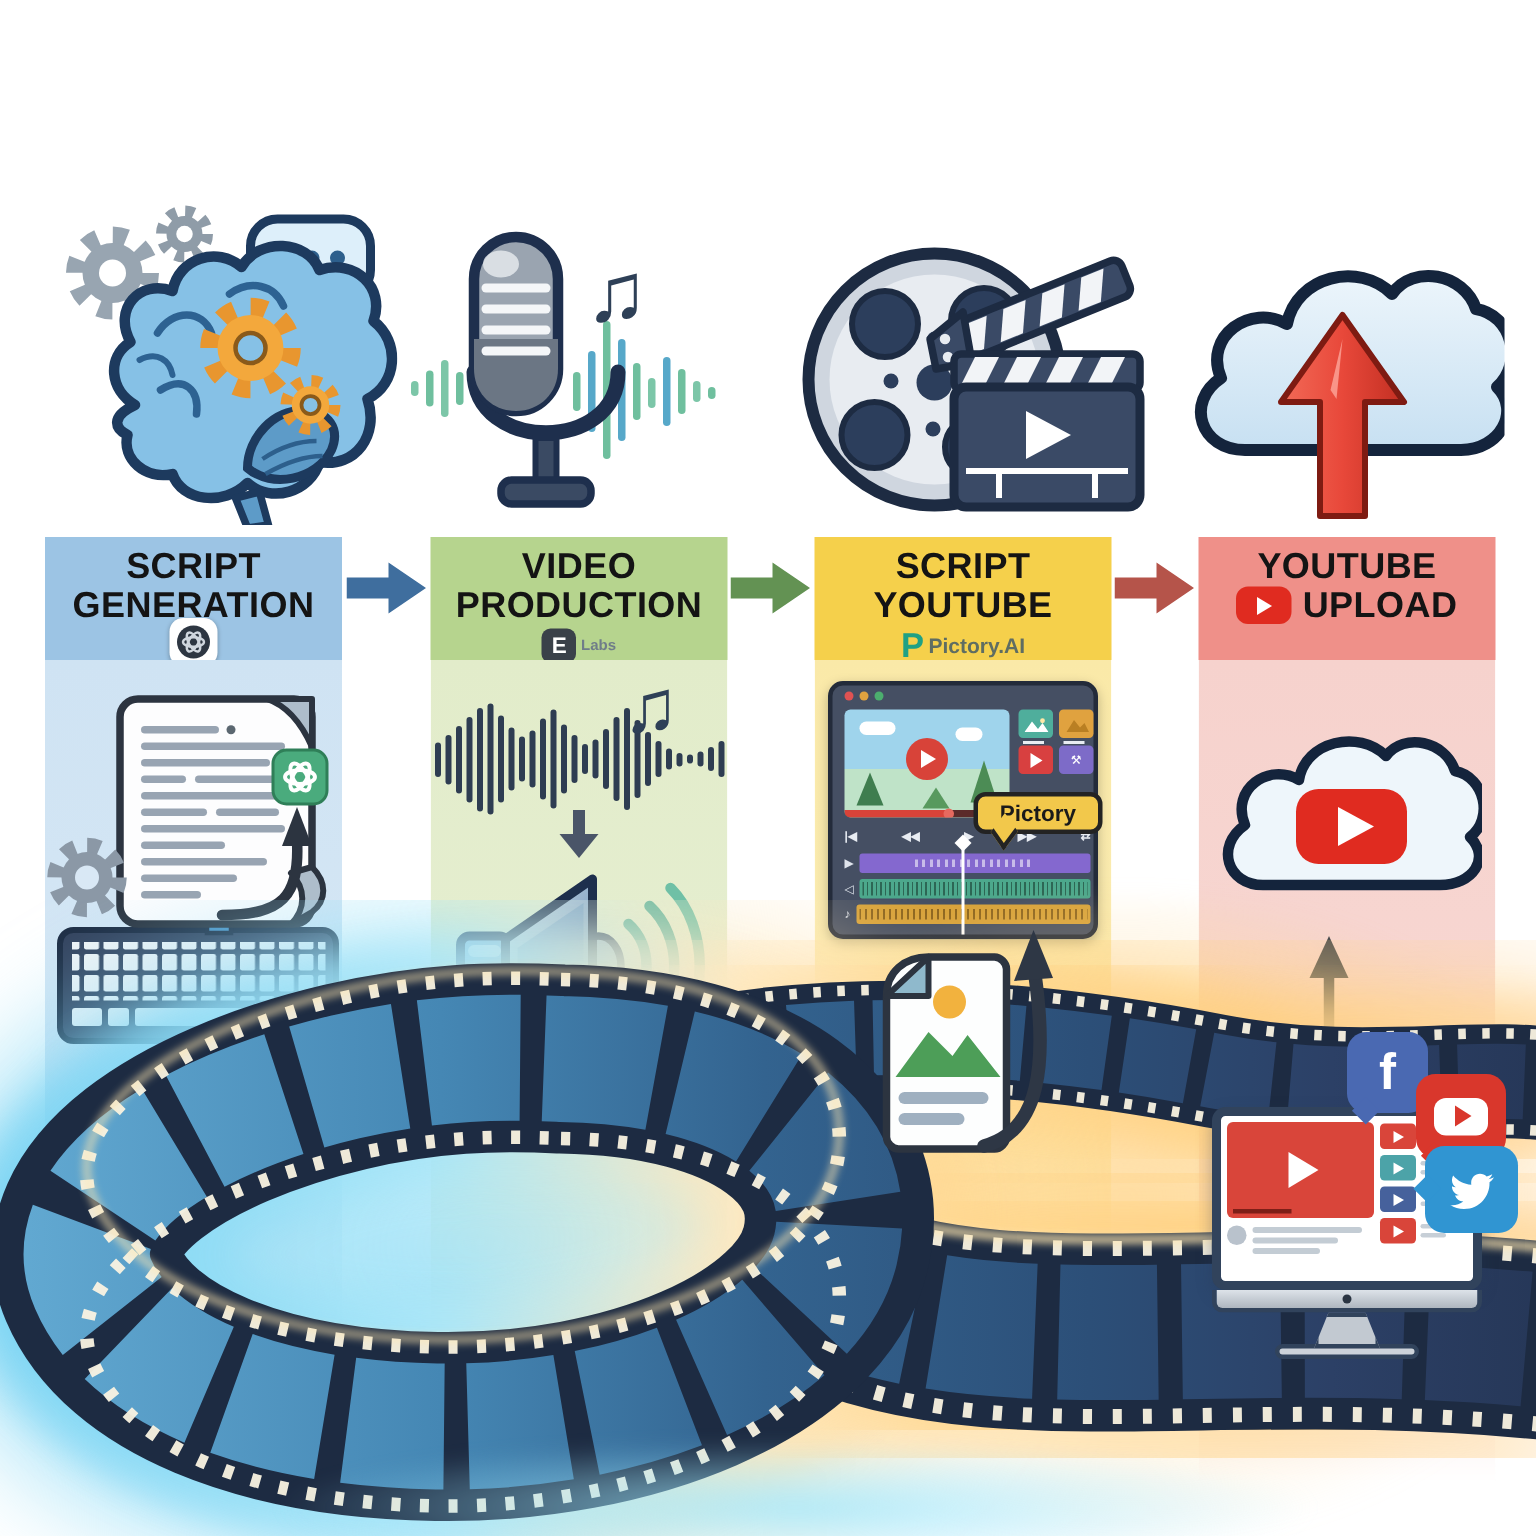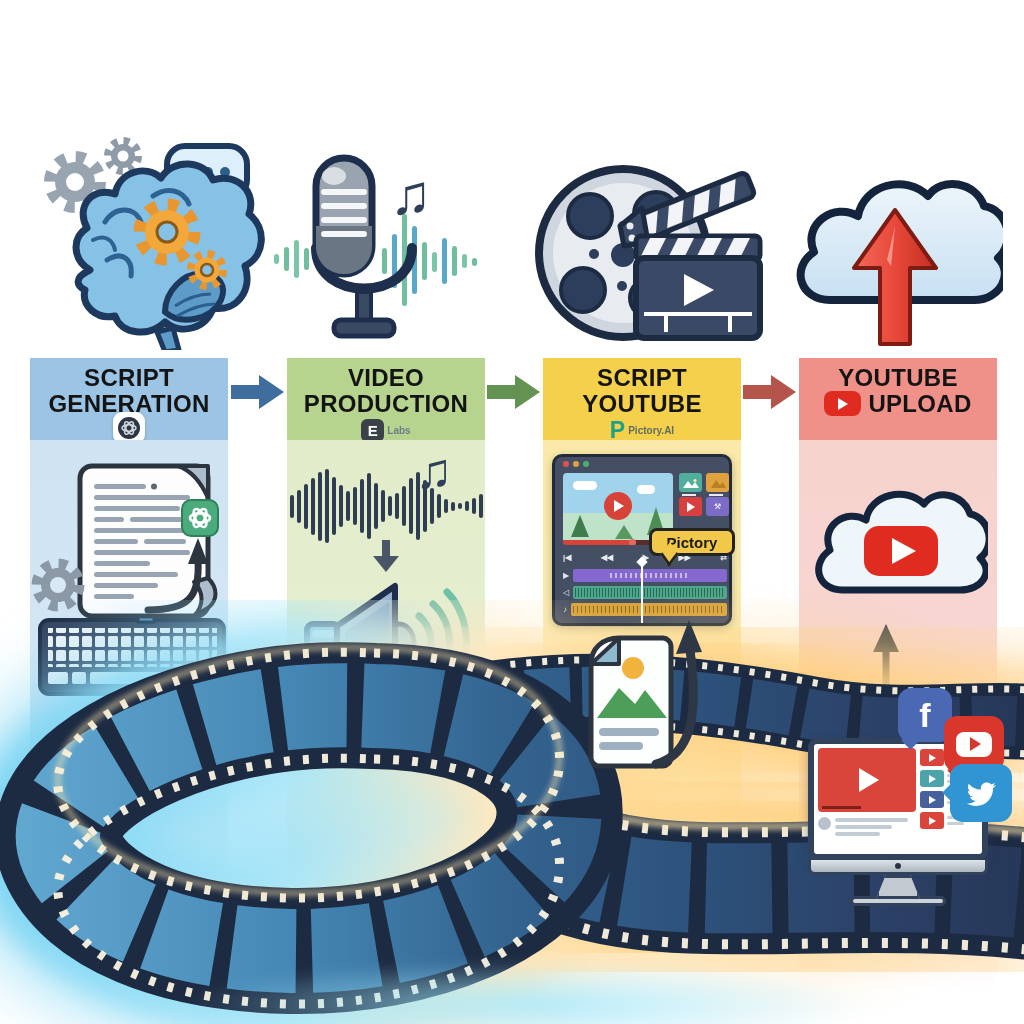--- a/index.html
+++ b/index.html
@@ -19,21 +19,21 @@
   #col-audio{left:287px}   #col-audio   .col-header{background:#b6d48e}  #col-audio   .col-body{background:linear-gradient(180deg,#e2ecca,#eaf1d9)}
   #col-video{left:543px}   #col-video   .col-header{background:#f5d04b}  #col-video   .col-body{background:linear-gradient(180deg,#fae9a8,#fbf0c0)}
   #col-youtube{left:799px} #col-youtube .col-header{background:#ef9089}  #col-youtube .col-body{background:linear-gradient(180deg,#f6d2cd,#f9dcd7)}
   .step-arrow{position:absolute;top:372px;width:54px;height:40px;z-index:2;}
   
   .ai-badge{position:absolute;left:50%;top:54px;transform:translateX(-50%);width:32px;height:32px;background:#fff;border-radius:9px;box-shadow:0 1px 3px rgba(0,0,0,.25);display:flex;align-items:center;justify-content:center;}
   .brand-row{display:flex;align-items:center;gap:3px;margin-top:2px;}
   .elabs-sq{width:23px;height:23px;background:#3a4149;border-radius:6px;color:#fff;font-weight:bold;font-size:15px;display:flex;align-items:center;justify-content:center;}
   .elabs-txt{font-size:10px;color:#6f7d89;font-weight:bold;}
   .pictory-p{font-size:23px;font-weight:bold;color:#1fa184;line-height:1;}
-  .pictory-txt{font-size:10px;color:#5f6d62;font-weight:bold;}
+  .pictory-txt{font-size:14px;color:#5f6d62;font-weight:bold;}
   .yt-badge{display:inline-flex;width:37px;height:25px;background:#e02b20;border-radius:8px;align-items:center;justify-content:center;}
   .yt-badge i{display:block;width:0;height:0;border-left:10px solid #fff;border-top:6px solid transparent;border-bottom:6px solid transparent;}
   
   .waveform{position:absolute;left:6px;top:28px;width:186px;height:76px;display:flex;align-items:center;justify-content:center;gap:3px;}
   .waveform span{width:4px;background:#2e3d52;border-radius:2px;flex:0 0 auto;}
   .note-lg{position:absolute;left:128px;top:2px;font-size:50px;color:#2e4057;}
   .down-arrow{position:absolute;left:86px;top:100px;width:26px;height:34px;}
   .down-arrow b{position:absolute;left:9px;top:0;width:8px;height:18px;background:#4a5568;}
   .down-arrow i{position:absolute;left:0;top:16px;width:0;height:0;border-top:16px solid #4a5568;border-left:13px solid transparent;border-right:13px solid transparent;}
   

